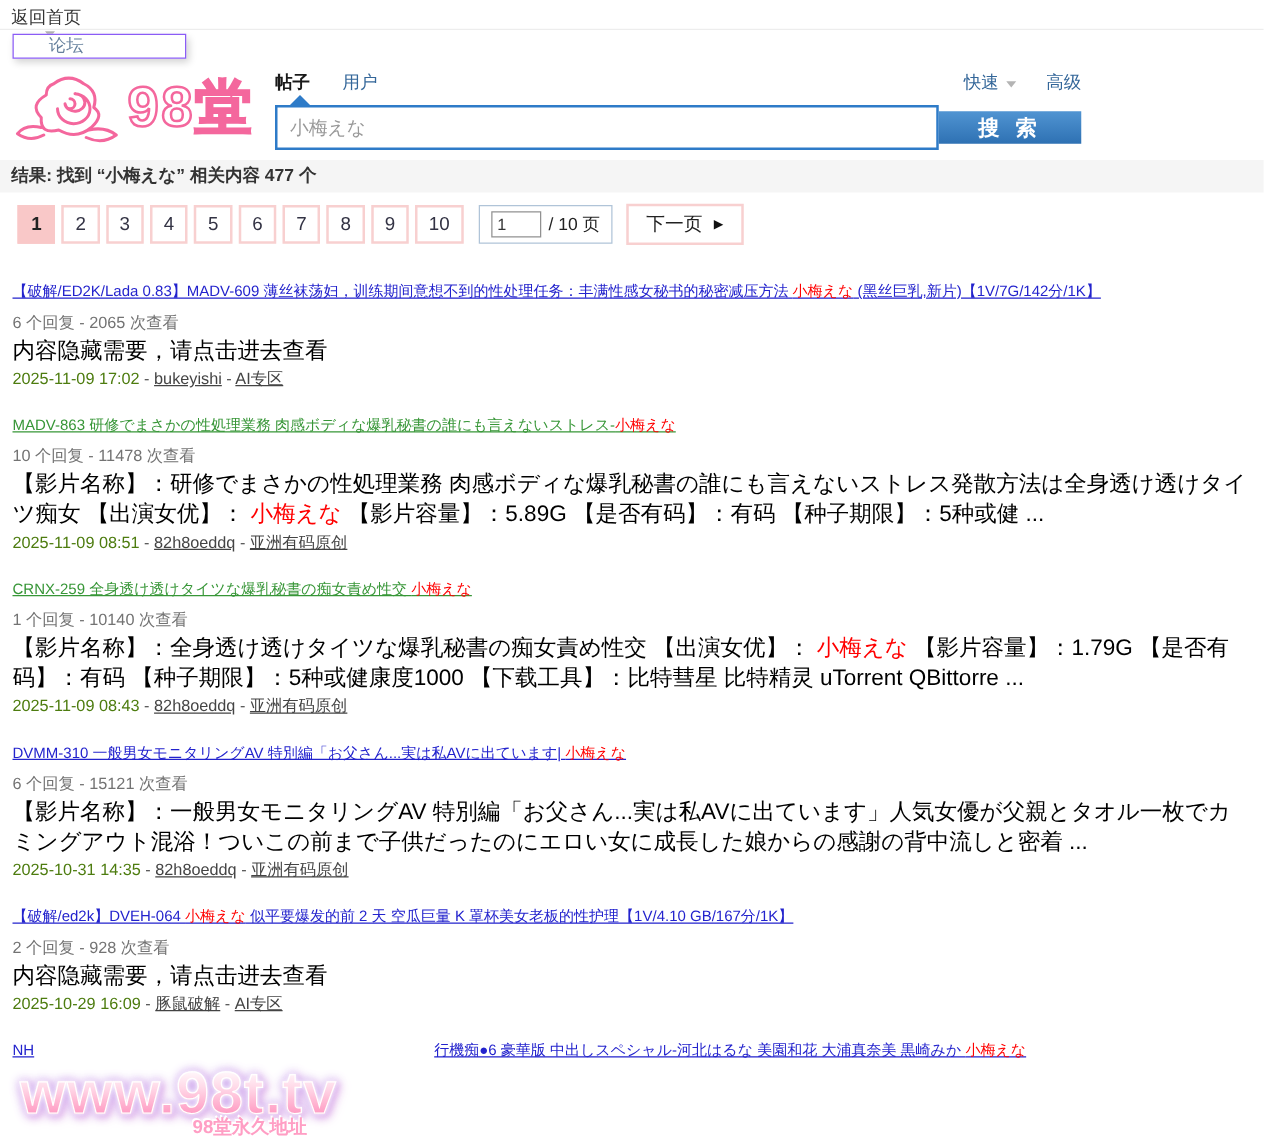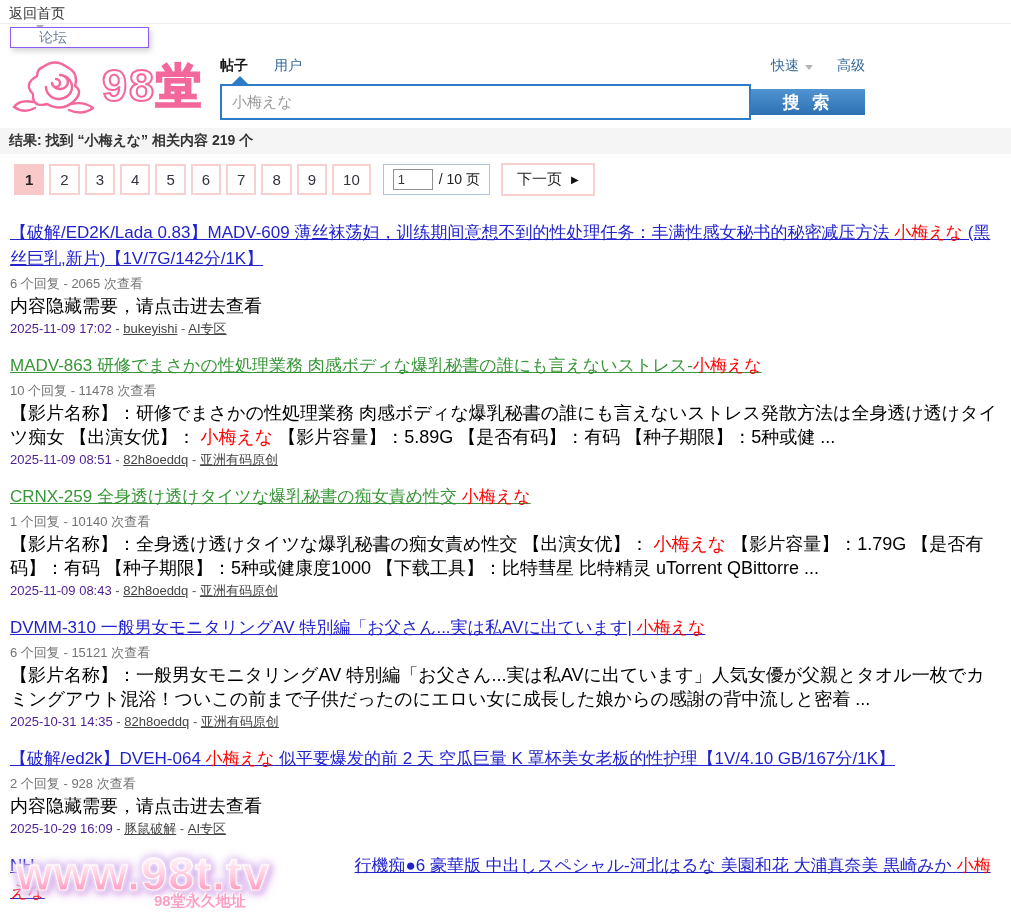--- a/index.html
+++ b/index.html
@@ -55,30 +55,30 @@
   .jump-input { width:40px; height:21px; border:1px solid #919191; font-size:13px;
     padding:0 4px; margin-right:6px; font-family:inherit; color:#333; }
   .jump-label { font-size:14px; color:#222; }
   .next-btn { display:inline-flex; align-items:center; border:2px solid #f8d0d0;
     padding:5px 14px; margin-left:11px; color:#222; text-decoration:none; background:#fff; }
   .next-arrow { font-size:10px; margin-left:9px; color:#111; }
 
   
   .results { padding: 24px 10px 0 10px; }
   .result { margin-bottom:16px; }
-  .r-title { font-size:17px; line-height:26px; font-weight:normal; }
+  .r-title { font-size:12px; line-height:26px; font-weight:normal; }
   .r-title a { text-decoration:underline; }
   .r-title a.blue { color:#2323cd; }
   .r-title a.green { color:#379637; }
   .hl { color:#ff0000; }
   .spacer { display:inline-block; width:320px; }
   .r-meta { color:#737373; font-size:13px; margin-top:4px; line-height:16px; }
   .r-snippet { color:#000; font-size:18px; line-height:24px; margin-top:2px; }
   .r-footer { font-size:13px; margin-top:3px; line-height:16px; color:#555; }
-  .r-footer .date { color:#4c1d95; }
+  .r-footer .date { color:#4d7c0f; }
   .r-footer a { color:#444; text-decoration:underline; }
 
   
   .watermark { position:absolute; left:16px; top:850px; z-index:40; pointer-events:none; }
   .wm-main {
     font-size:47px; font-weight:bold; letter-spacing:1px; line-height:1;
     background:linear-gradient(180deg,#fff8fb 15%, #ffd6e6 45%, #ff9ec4 85%);
     -webkit-background-clip:text; background-clip:text;
     -webkit-text-fill-color:transparent;
     -webkit-text-stroke:1px #ffffff;
@@ -127,21 +127,21 @@
       </span>
     </div>
     <div class="search-row">
       <span class="tab-pointer"></span>
       <input class="search-input" type="text" value="小梅えな" style="">
       <button class="search-button">搜 索</button>
     </div>
   </div>
 </div>
 
-<div class="resultbar">结果: 找到 “小梅えな” 相关内容 219 个</div>
+<div class="resultbar">结果: 找到 “小梅えな” 相关内容 477 个</div>
 
 <div class="pagination" id="pagination">
     <a class="page current">1</a>
     <a class="page">2</a>
     <a class="page">3</a>
     <a class="page">4</a>
     <a class="page">5</a>
     <a class="page">6</a>
     <a class="page">7</a>
     <a class="page">8</a>

